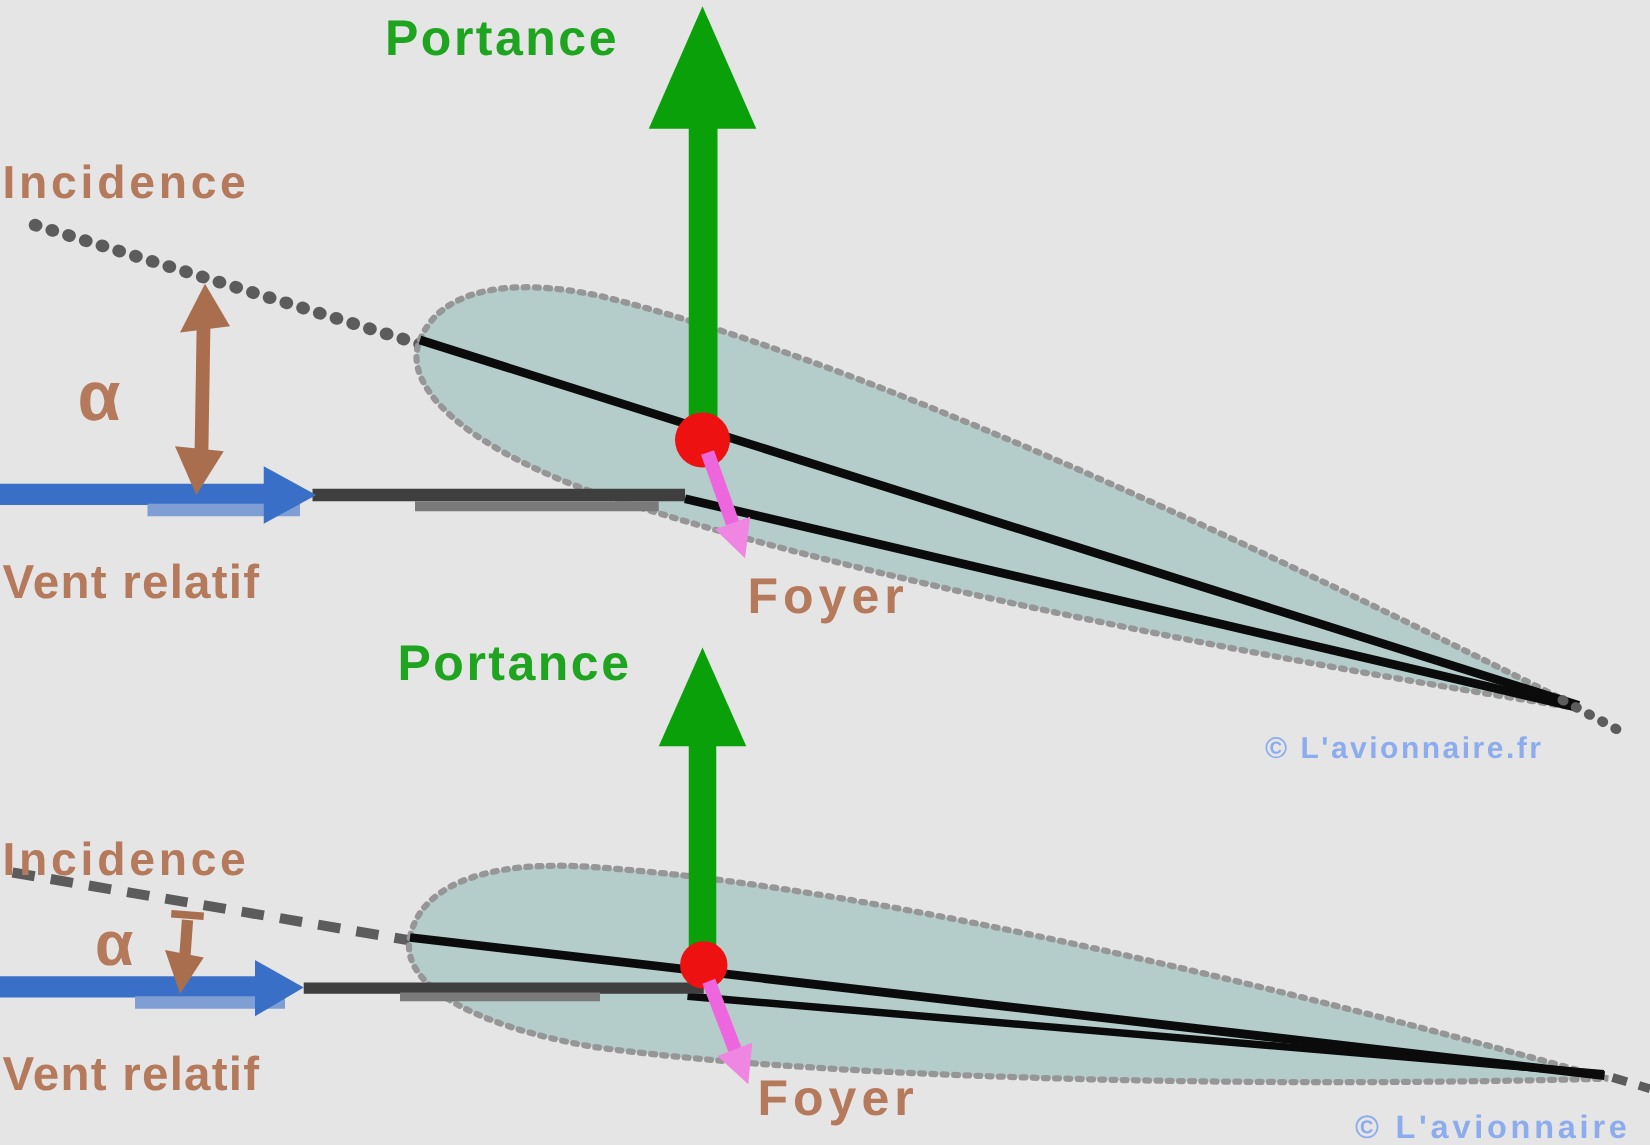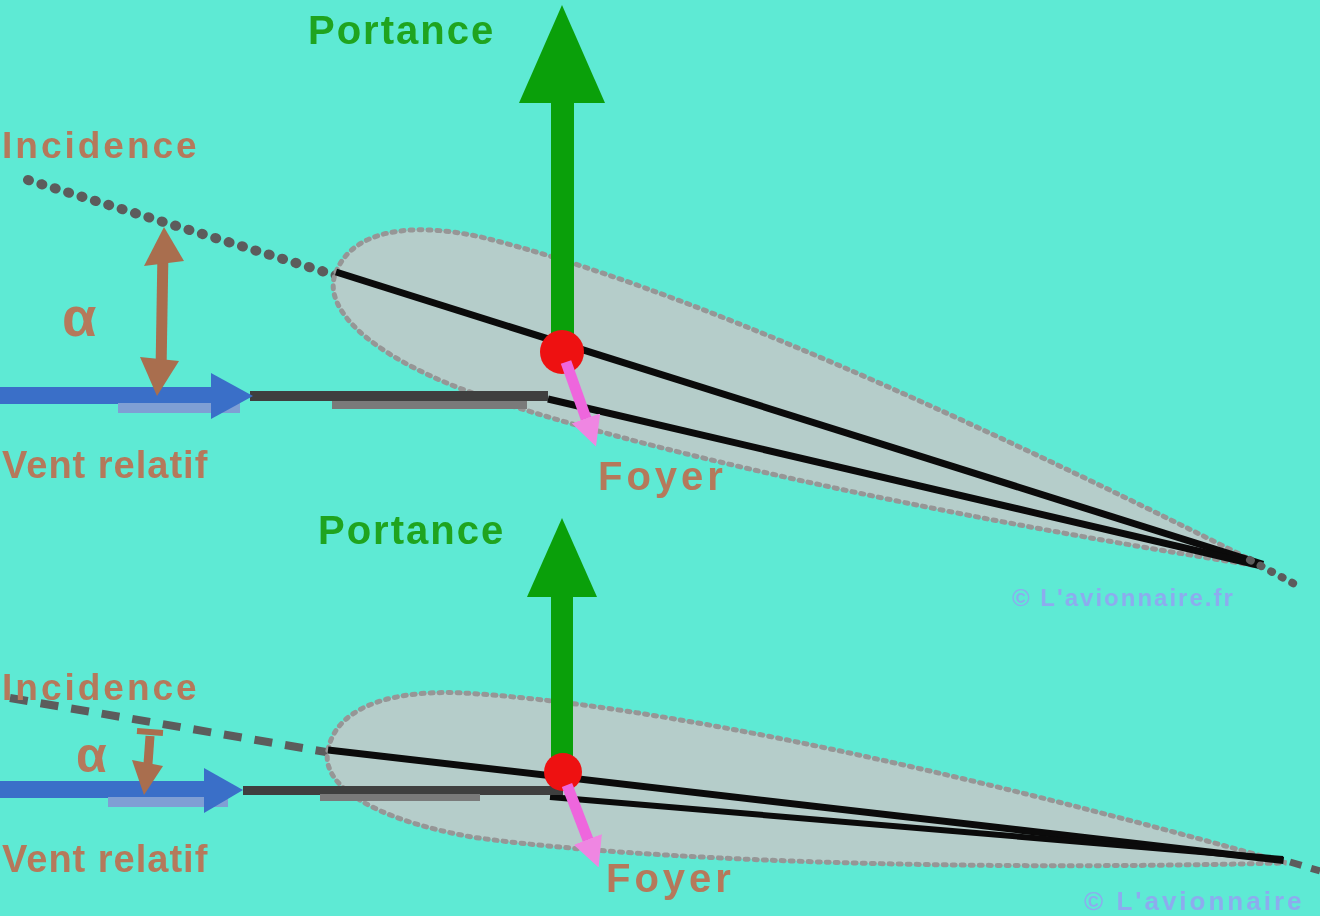--- a/index.html
+++ b/index.html
@@ -1,16 +1,16 @@
 <!DOCTYPE html>
 <html><head>
 <meta charset="utf-8">
 <style>
   html,body{margin:0;padding:0;background:#000;}
-  .stage{position:relative;width:1320px;height:916px;background:#5eead4;overflow:hidden;}
+  .stage{position:relative;width:1320px;height:916px;background:#e5e5e5;overflow:hidden;}
   svg{display:block;}
   .lbl{font-family:"Liberation Sans","DejaVu Sans",sans-serif;font-weight:bold;}
   .green-lbl{fill:#1fa41f;font-size:40px;letter-spacing:2px;}
   .brown{fill:#b5795b;}
   .incidence-lbl{font-size:37px;letter-spacing:3px;}
   .vent-lbl{font-size:38px;letter-spacing:1px;}
   .foyer-lbl{font-size:40px;letter-spacing:4px;}
   .alpha-lbl{font-size:56px;}
   .alpha-lbl-sm{font-size:50px;}
   .wm{font-family:"Liberation Sans","DejaVu Sans",sans-serif;font-weight:bold;fill:#8cacee;}

